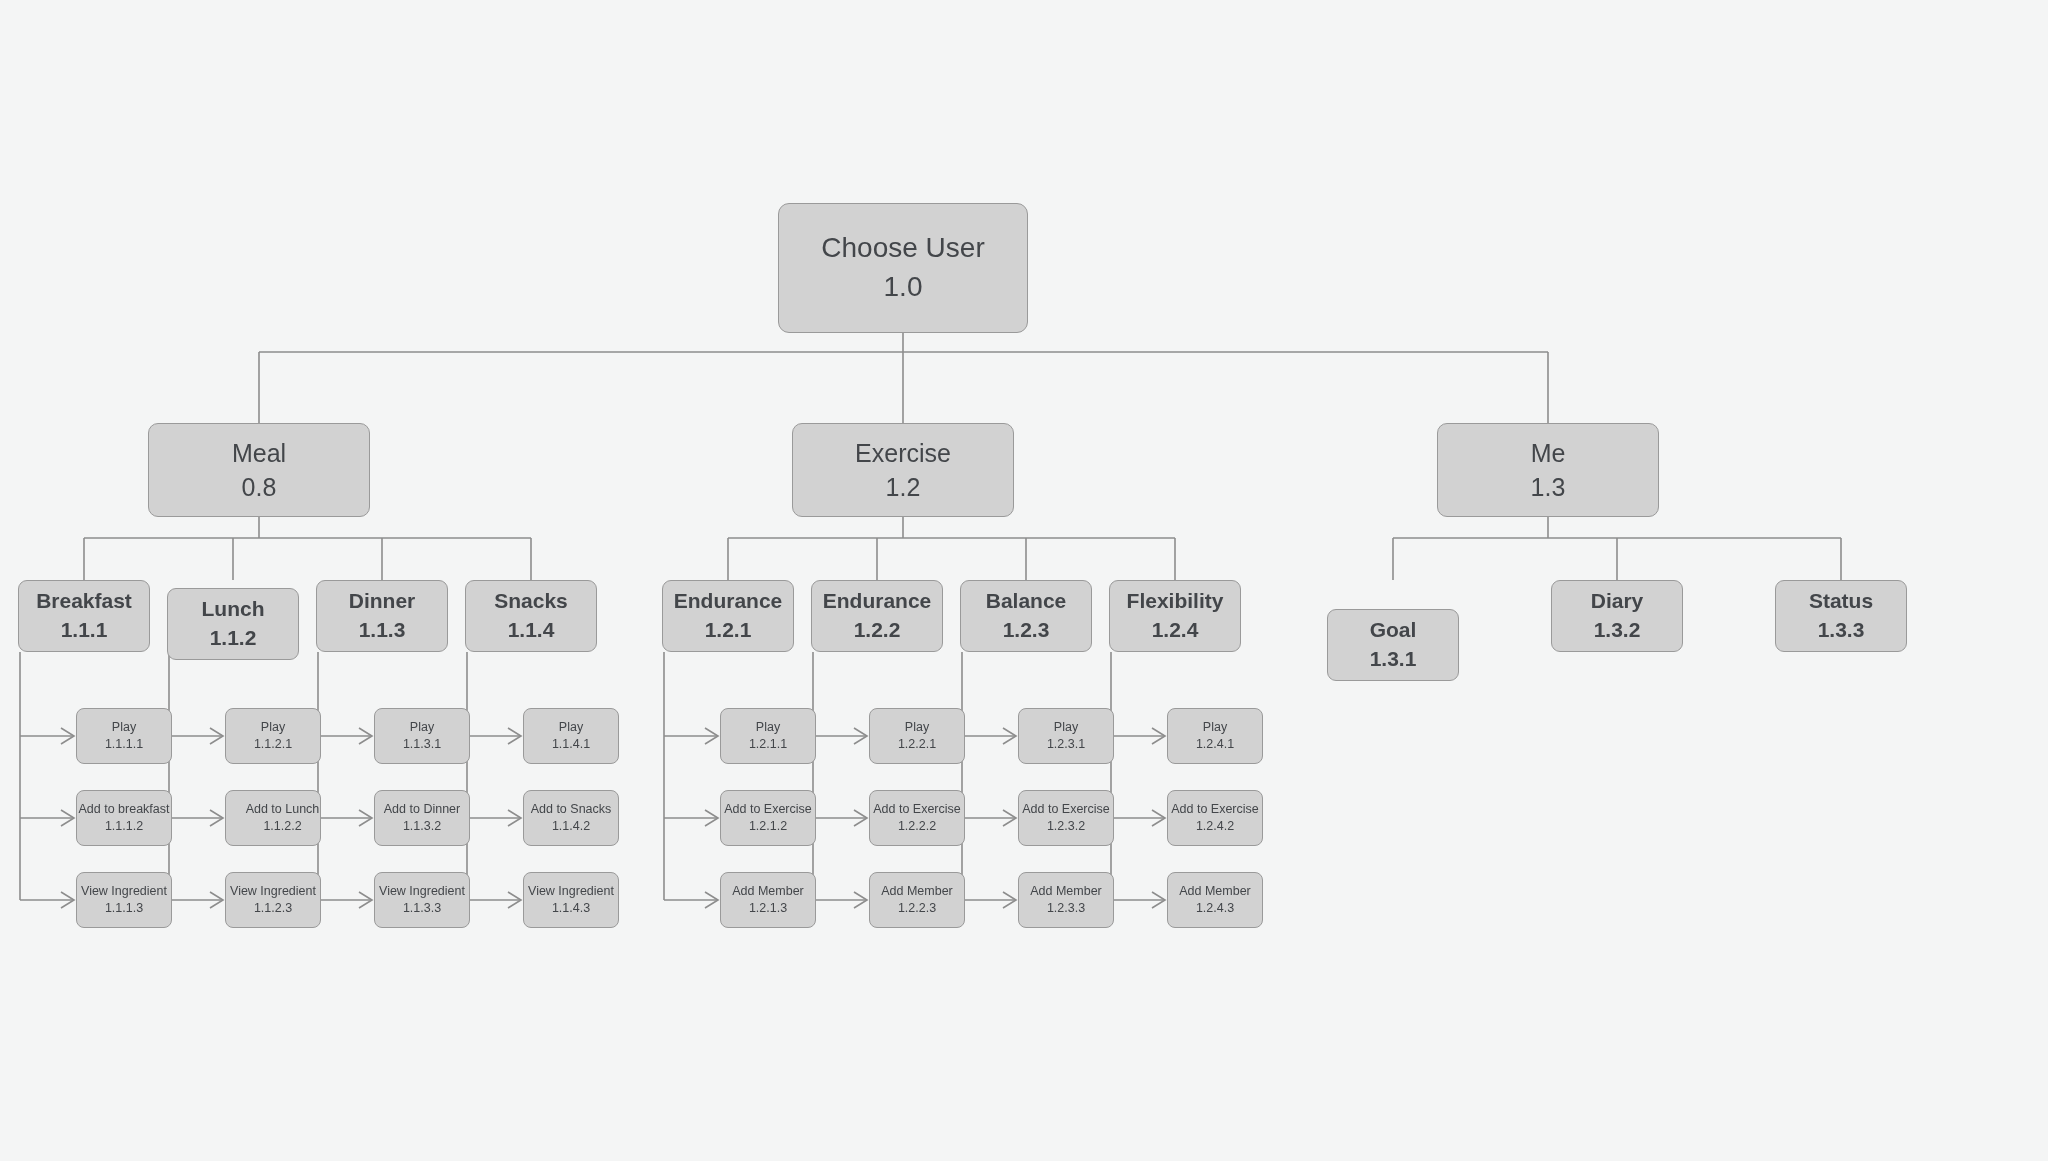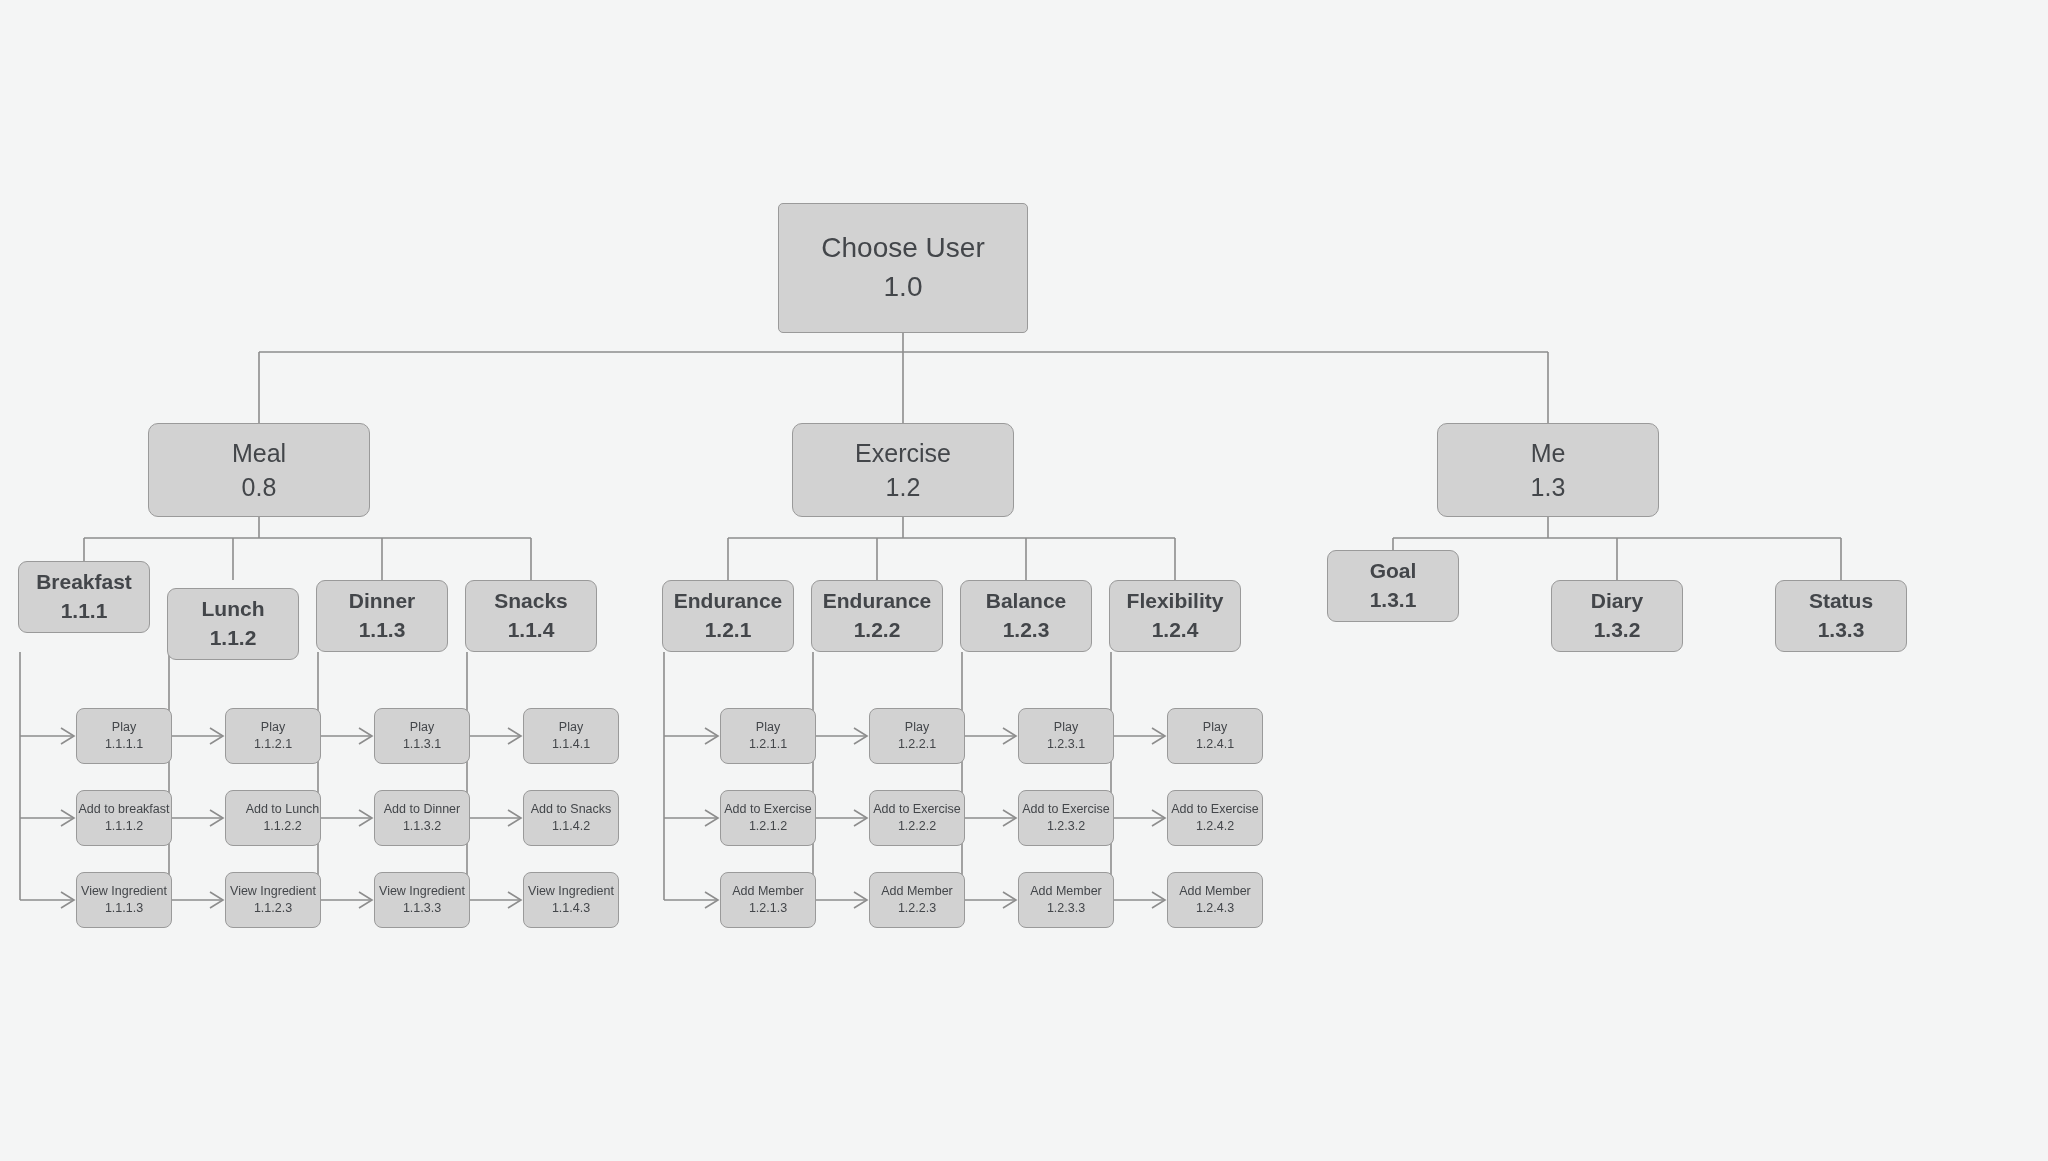--- a/index.html
+++ b/index.html
@@ -22,21 +22,21 @@
     display:flex;
     flex-direction:column;
     align-items:center;
     justify-content:center;
     text-align:center;
     line-height:1.38;
   }
   .node .ttl { display:block; }
   .node .num { display:block; }
 
-  .node.lv0 { width:250px; height:130px; border-radius:5px; font-size:28px; }
+  .node.lv0 { width:250px; height:130px; border-radius:11px; font-size:28px; }
   .node.lv0 .num { font-size:28px; }
 
   .node.lv1 { width:222px; height:94px; border-radius:10px; font-size:25px; }
   .node.lv1 .num { font-size:25px; }
 
   .node.lv2 { width:132px; height:72px; border-radius:9px; font-size:21px; font-weight:700; }
   .node.lv2 .num { font-size:21px; font-weight:700; }
 
   .node.lv3 { width:96px; height:56px; border-radius:8px; font-size:12.5px; }
   .node.lv3 .num { font-size:12.5px; }
@@ -134,21 +134,21 @@
       <span class="num">0.8</span>
     </div>
     <div class="node lv1" style="left: 792px; top: 423px;">
       <span class="ttl">Exercise</span>
       <span class="num">1.2</span>
     </div>
     <div class="node lv1" style="left: 1437px; top: 423px;">
       <span class="ttl">Me</span>
       <span class="num">1.3</span>
     </div>
-    <div class="node lv2" style="left: 18px; top: 561px;">
+    <div class="node lv2" style="left: 18px; top: 580px;">
       <span class="ttl">Breakfast</span>
       <span class="num">1.1.1</span>
     </div>
     <div class="node lv2" style="left: 167px; top: 588px;">
       <span class="ttl">Lunch</span>
       <span class="num">1.1.2</span>
     </div>
     <div class="node lv2" style="left: 316px; top: 580px;">
       <span class="ttl">Dinner</span>
       <span class="num">1.1.3</span>
@@ -262,21 +262,21 @@
       <span class="num">1.2.4.1</span>
     </div>
     <div class="node lv3" style="left: 1167px; top: 790px;">
       <span class="ttl">Add to Exercise</span>
       <span class="num">1.2.4.2</span>
     </div>
     <div class="node lv3" style="left: 1167px; top: 872px;">
       <span class="ttl">Add Member</span>
       <span class="num">1.2.4.3</span>
     </div>
-    <div class="node lv2" style="left: 1327px; top: 550px;">
+    <div class="node lv2" style="left: 1327px; top: 609px;">
       <span class="ttl">Goal</span>
       <span class="num">1.3.1</span>
     </div>
     <div class="node lv2" style="left: 1551px; top: 580px;">
       <span class="ttl">Diary</span>
       <span class="num">1.3.2</span>
     </div>
     <div class="node lv2" style="left: 1775px; top: 580px;">
       <span class="ttl">Status</span>
       <span class="num">1.3.3</span>

